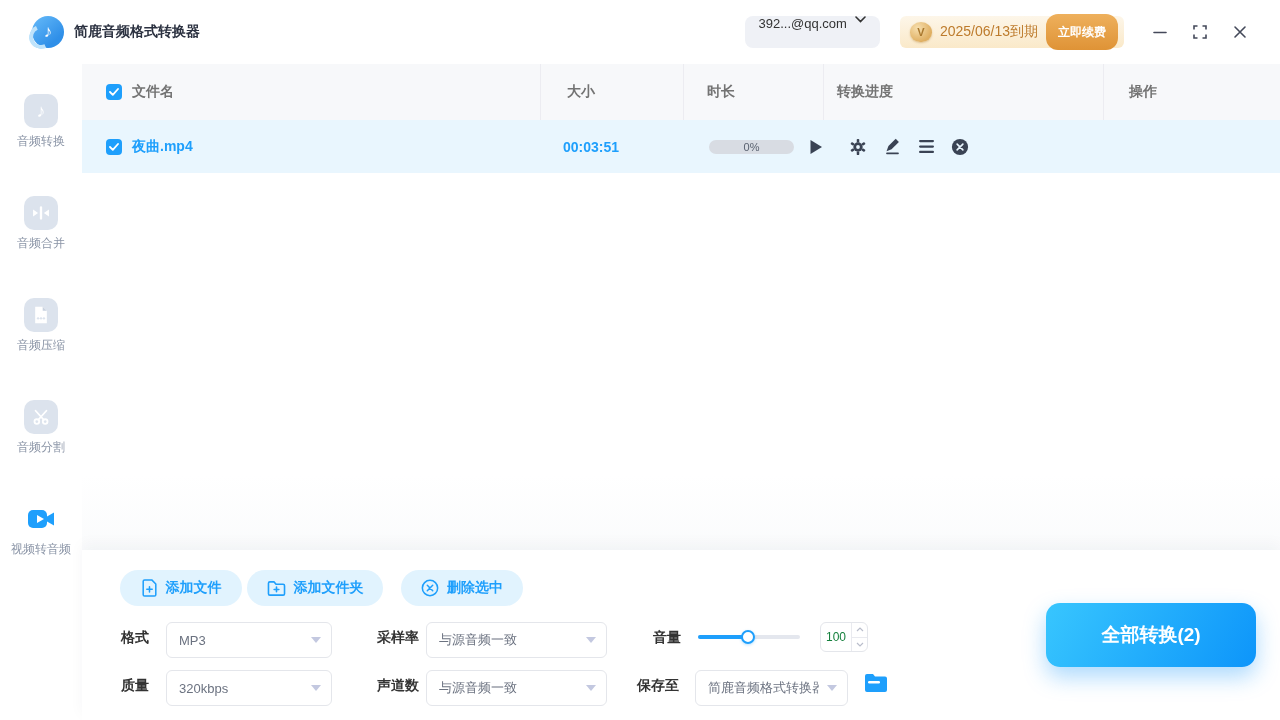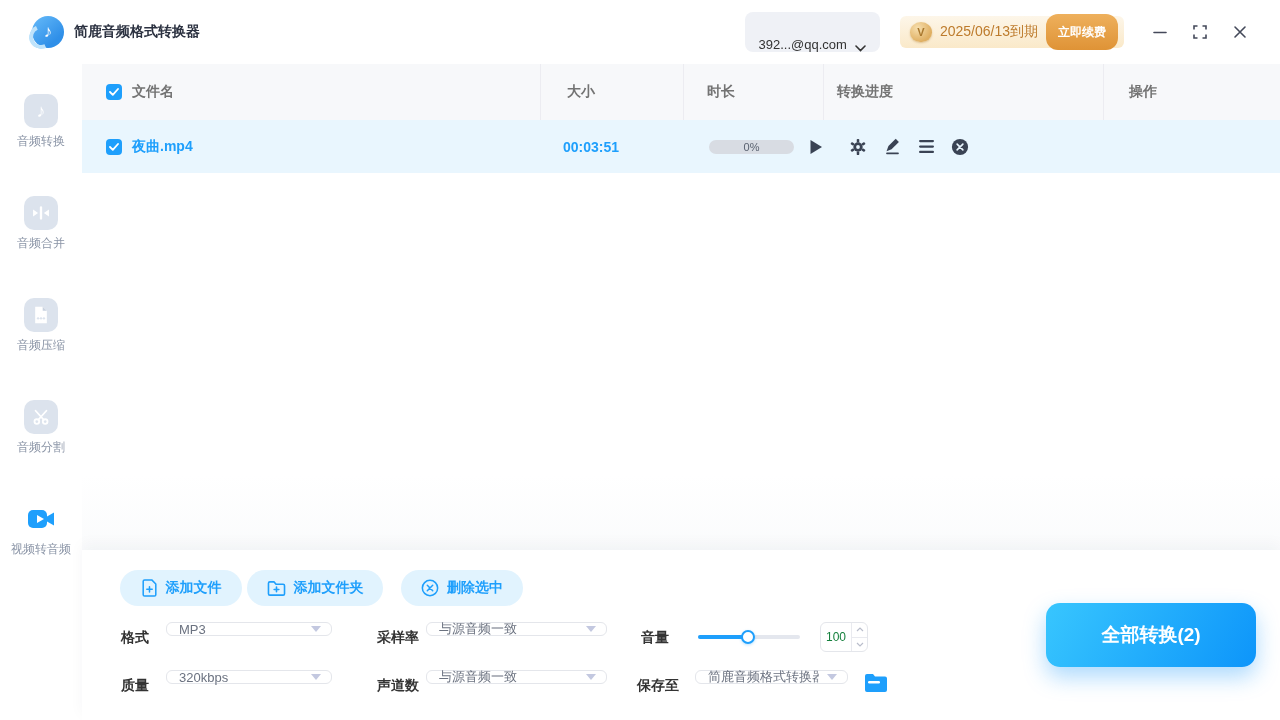--- a/index.html
+++ b/index.html
@@ -25,22 +25,22 @@
   .logo::before {
     content: ""; position: absolute; left: -3px; bottom: -1px;
     width: 16px; height: 16px; border-radius: 50%;
     border: 4px solid #bfe3fb; border-top-color: transparent; border-right-color: transparent;
     transform: rotate(20deg);
   }
   .app-title { font-size: 14px; font-weight: bold; color: #2b3140; }
   .top-right { margin-left: auto; display: flex; align-items: center; gap: 20px; }
 
   .account-pill {
-    height: 40px; padding: 0 14px; border-radius: 8px; background: #eff1f6;
-    display: flex; align-items: flex-end; gap: 8px; cursor: pointer;
+    height: 32px; padding: 0 14px; border-radius: 8px; background: #eff1f6;
+    display: flex; align-items: flex-start; gap: 8px; cursor: pointer;
     font-size: 13px; color: #333;
   }
   .vip-pill {
     height: 32px; padding: 0 6px 0 10px; border-radius: 6px;
     background: linear-gradient(180deg,#fdf6e9,#fae9c9);
     display: flex; align-items: center; gap: 8px;
   }
   .vip-badge {
     width: 22px; height: 20px; border-radius: 50% 50% 46% 46%;
     background: radial-gradient(circle at 35% 30%, #f7dfae, #dfaf62 70%);
@@ -124,33 +124,33 @@
     background: #e1f3fe; color: #1e9ffc; font-size: 14px; font-weight: bold;
     display: flex; align-items: center; justify-content: center; gap: 8px; cursor: pointer;
     font-family: inherit;
   }
   .btn-addfile   { left: 38px;  width: 122px; }
   .btn-addfolder { left: 165px; width: 136px; }
   .btn-delete    { left: 319px; width: 122px; }
 
   .setting-label { position: absolute; font-size: 14px; font-weight: bold; color: #333; line-height: 30px; }
   .dropdown {
-    position: absolute; height: 14px; border: 1px solid #e4e6eb; border-radius: 6px;
+    position: absolute; height: 36px; border: 1px solid #e4e6eb; border-radius: 6px;
     background: #fff; display: flex; align-items: center; justify-content: space-between;
     padding: 0 10px 0 12px; font-size: 13px; color: #6b7280; cursor: pointer;
   }
   .caret-down {
     width: 0; height: 0; border-left: 5px solid transparent; border-right: 5px solid transparent;
     border-top: 6px solid #c3c8e0; flex-shrink: 0; margin-left: 8px;
   }
   .lab-format { left: 39px; top: 72px; } .dd-format { left: 84px; top: 72px; width: 166px; }
   .lab-sample { left: 295px; top: 72px; } .dd-sample { left: 344px; top: 72px; width: 181px; }
   .lab-quality { left: 39px; top: 120px; } .dd-quality { left: 84px; top: 120px; width: 166px; }
   .lab-channels { left: 295px; top: 120px; } .dd-channels { left: 344px; top: 120px; width: 181px; }
-  .lab-volume { left: 559px; top: 72px; }
+  .lab-volume { left: 571px; top: 72px; }
   .lab-saveto { left: 555px; top: 120px; }
   .dd-saveto { left: 613px; top: 120px; width: 153px; }
 
   .slider { position: absolute; left: 616px; top: 72px; width: 102px; height: 30px; cursor: pointer; }
   .slider .track { position: absolute; top: 13px; left: 0; right: 0; height: 4px; border-radius: 2px; background: #e4e7ee; }
   .slider .fill { position: absolute; top: 13px; left: 0; height: 4px; border-radius: 2px; background: #1e9ffc; }
   .slider .thumb {
     position: absolute; top: 8px; width: 14px; height: 14px; border-radius: 50%;
     background: #fff; border: 2px solid #1e9ffc; box-shadow: 0 1px 3px rgba(30,159,252,.3);
     transform: translateX(-7px);

